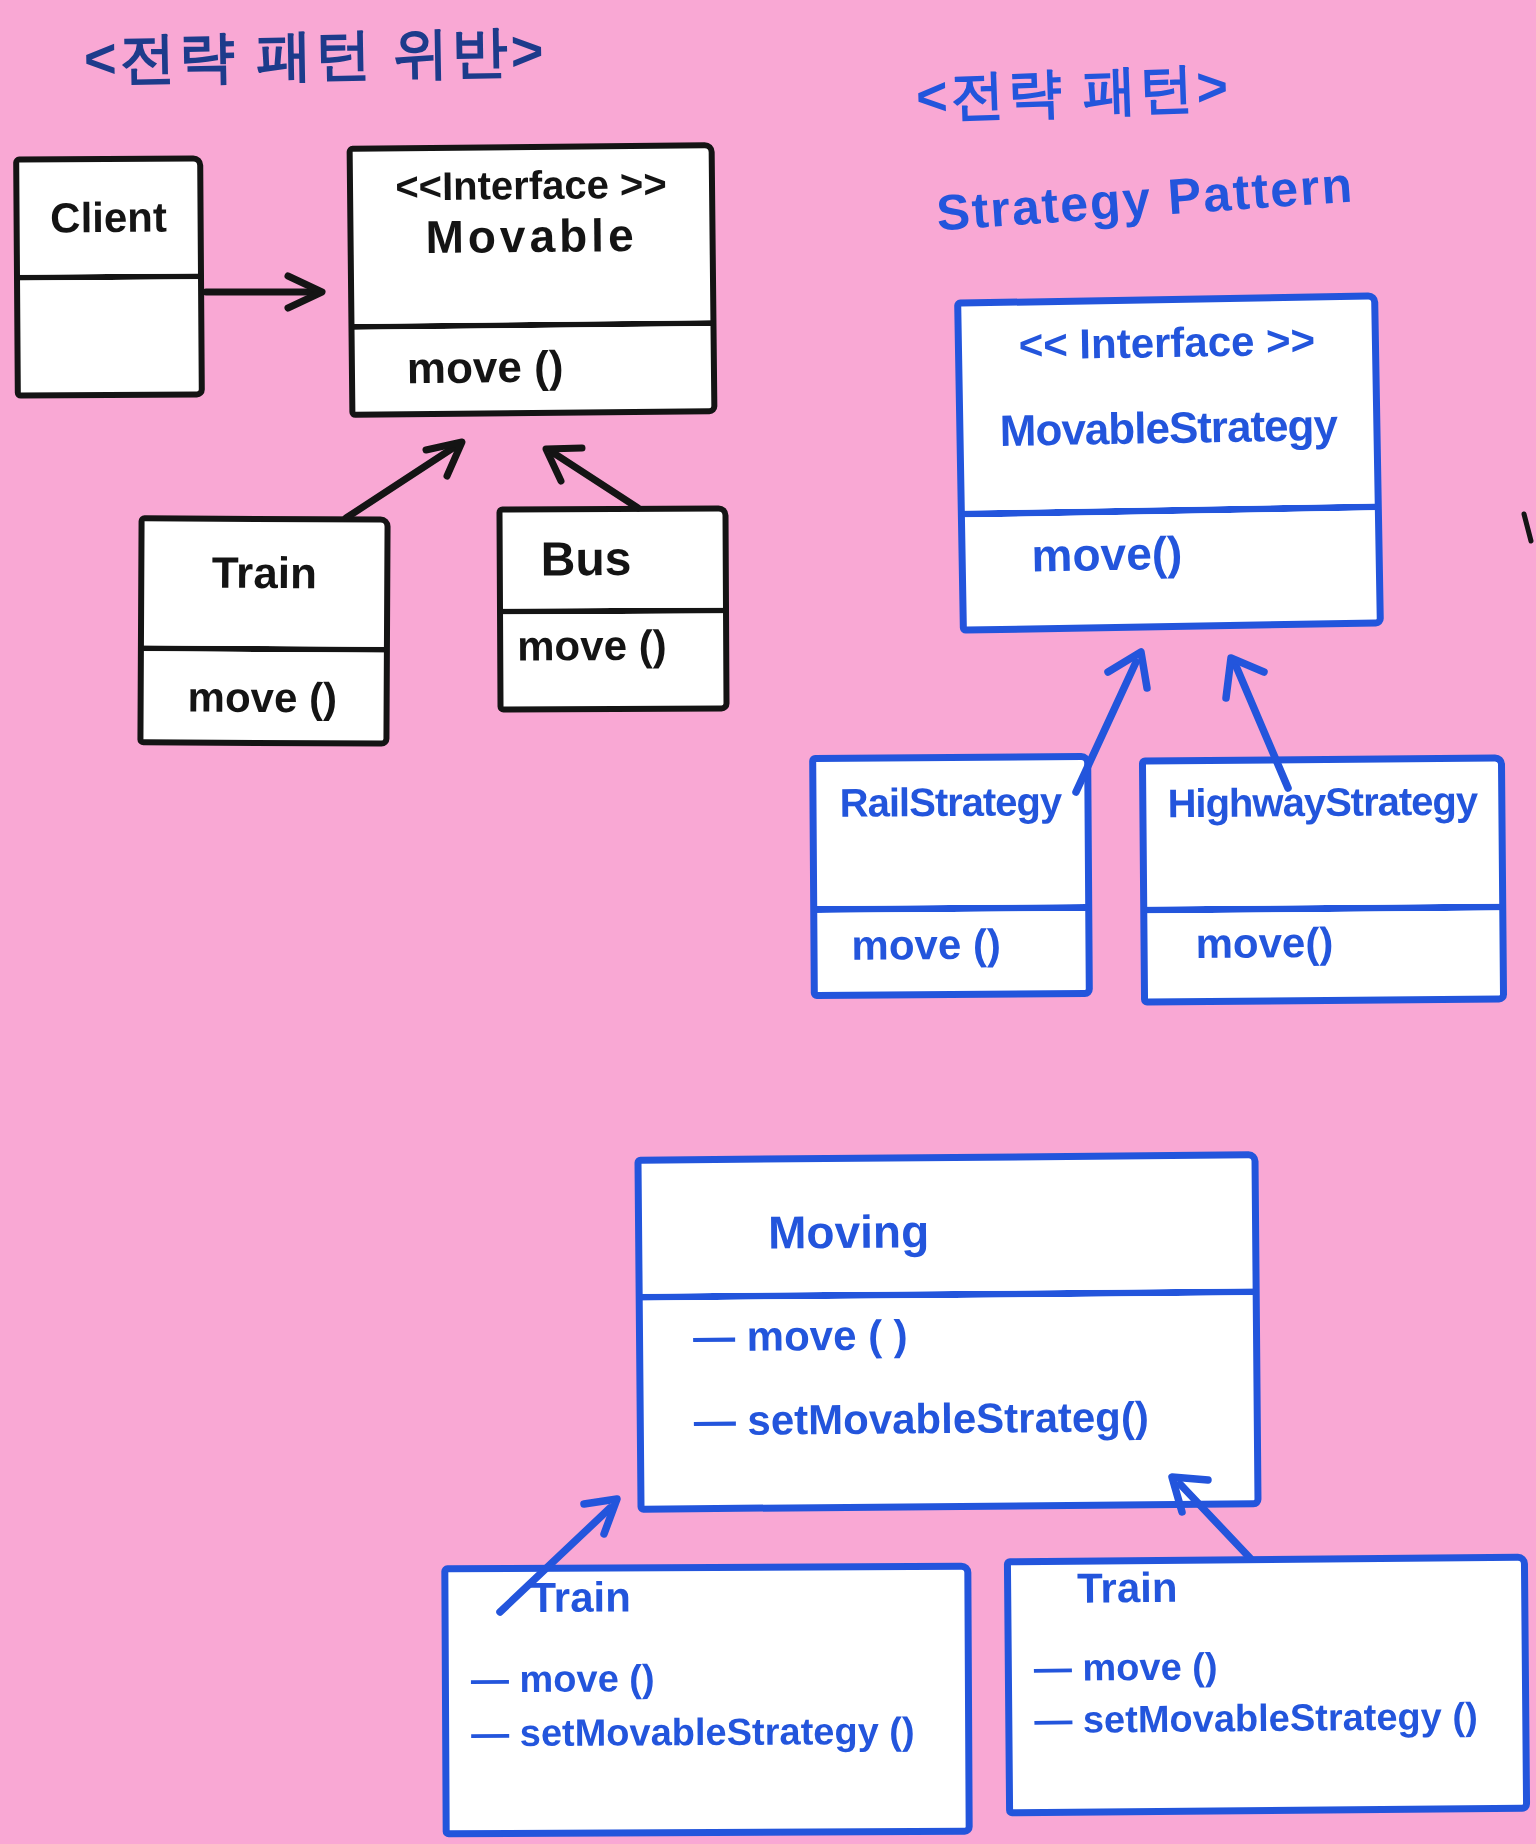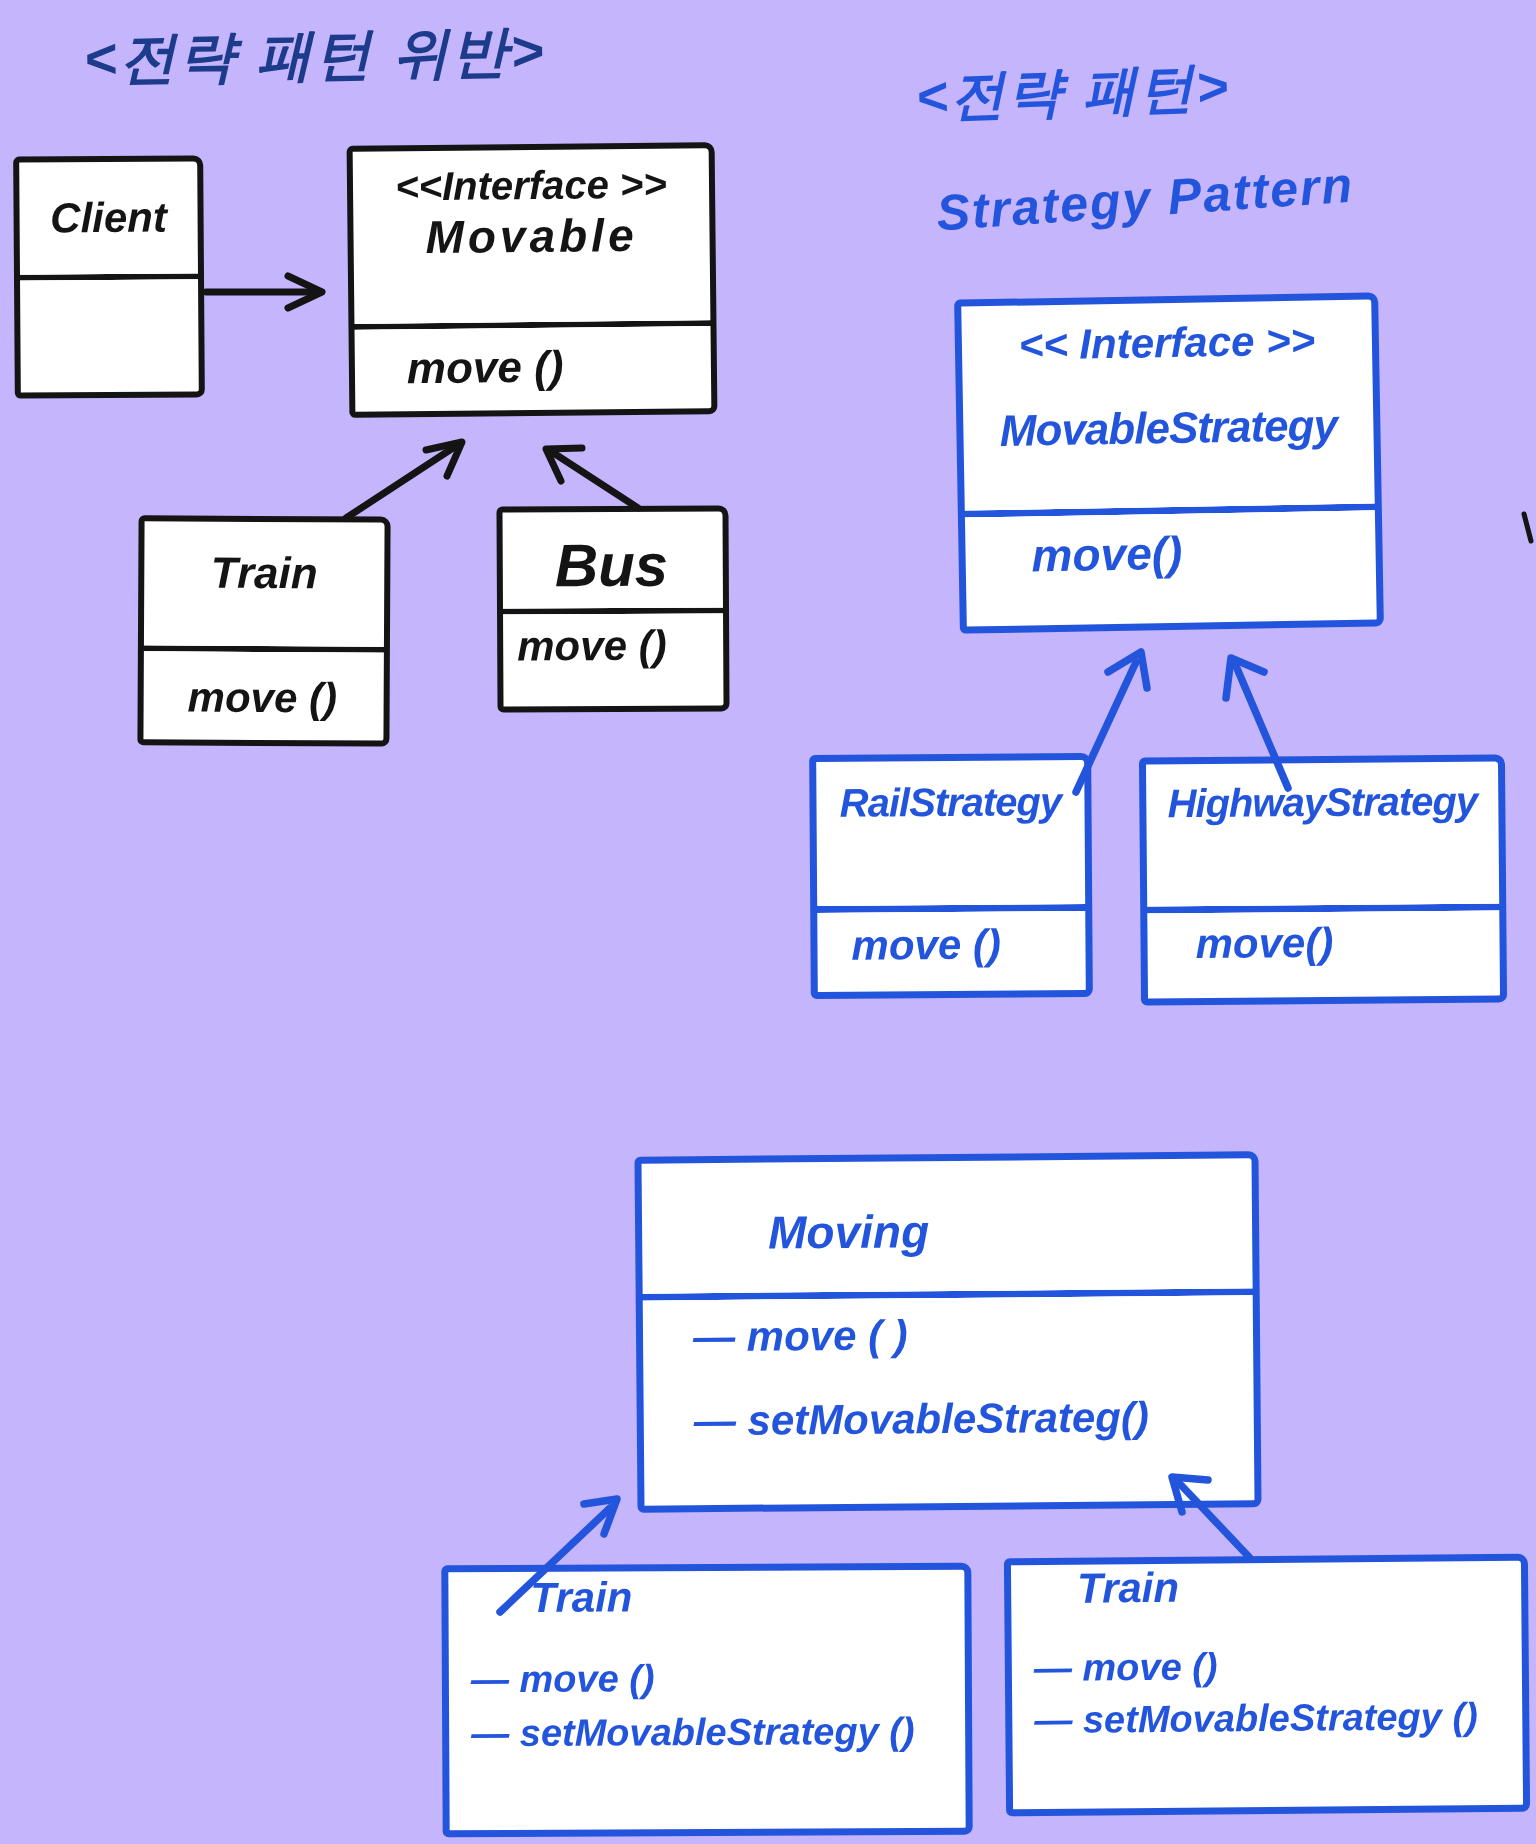--- a/index.html
+++ b/index.html
@@ -22,21 +22,21 @@
   .title{position:absolute;white-space:nowrap;}
   .t-navy{color:var(--navy);}
   .t-blue{color:var(--blue);}
   svg.overlay{position:absolute;left:0;top:0;pointer-events:none;}
   svg .black-stroke{stroke:var(--ink);stroke-width:7;fill:none;stroke-linecap:round;stroke-linejoin:round;}
   svg .blue-stroke{stroke:var(--blue);stroke-width:7.5;fill:none;stroke-linecap:round;stroke-linejoin:round;}
 </style>
 </head>
 <body>
 
-<div id="canvas" style="background: #c4b5fd; font-style: italic;">
+<div id="canvas" style="background: #f9a8d4;">
 
   <div class="title t-navy" style="left:84px;top:18px;font-size:56px;letter-spacing:3px;transform:rotate(-1deg);">&lt;전략 패턴 위반&gt;</div>
 
   <div class="title t-blue" style="left:916px;top:56px;font-size:54px;letter-spacing:3px;transform:rotate(-2deg);">&lt;전략 패턴&gt;</div>
 
   <div class="title t-blue" style="left:936px;top:170px;font-size:50px;letter-spacing:2px;transform:rotate(-4deg);">Strategy Pattern</div>
 
   <div class="ubox black" style="left:14px;top:156px;width:190px;height:242px;transform:rotate(-0.4deg);">
     <div class="lbl center" style="top:34px;font-size:42px;">Client</div>
     <div class="divider" style="top:112px;"></div>
@@ -49,21 +49,21 @@
     <div class="lbl" style="left:52px;top:194px;font-size:44px;">move ()</div>
   </div>
 
   <div class="ubox black" style="left:138px;top:516px;width:252px;height:230px;transform:rotate(0.3deg);">
     <div class="lbl center" style="top:28px;font-size:44px;">Train</div>
     <div class="divider" style="top:124px;"></div>
     <div class="lbl" style="left:44px;top:154px;font-size:42px;">move ()</div>
   </div>
 
   <div class="ubox black" style="left:497px;top:506px;width:232px;height:206px;transform:rotate(-0.3deg);">
-    <div class="lbl" style="left:52px;top:22px;font-size:60px;">Bus</div>
+    <div class="lbl" style="left:38px;top:22px;font-size:48px;">Bus</div>
     <div class="divider" style="top:96px;"></div>
     <div class="lbl" style="left:14px;top:112px;font-size:42px;">move ()</div>
   </div>
 
   <div class="ubox blue" style="left:957px;top:296px;width:424px;height:334px;transform:rotate(-1deg);">
     <div class="lbl center" style="top:18px;font-size:42px;">&lt;&lt; Interface &gt;&gt;</div>
     <div class="lbl center" style="top:102px;font-size:44px;letter-spacing:-1px;">MovableStrategy</div>
     <div class="divider" style="top:204px;"></div>
     <div class="lbl" style="left:66px;top:226px;font-size:46px;">move()</div>
   </div>

